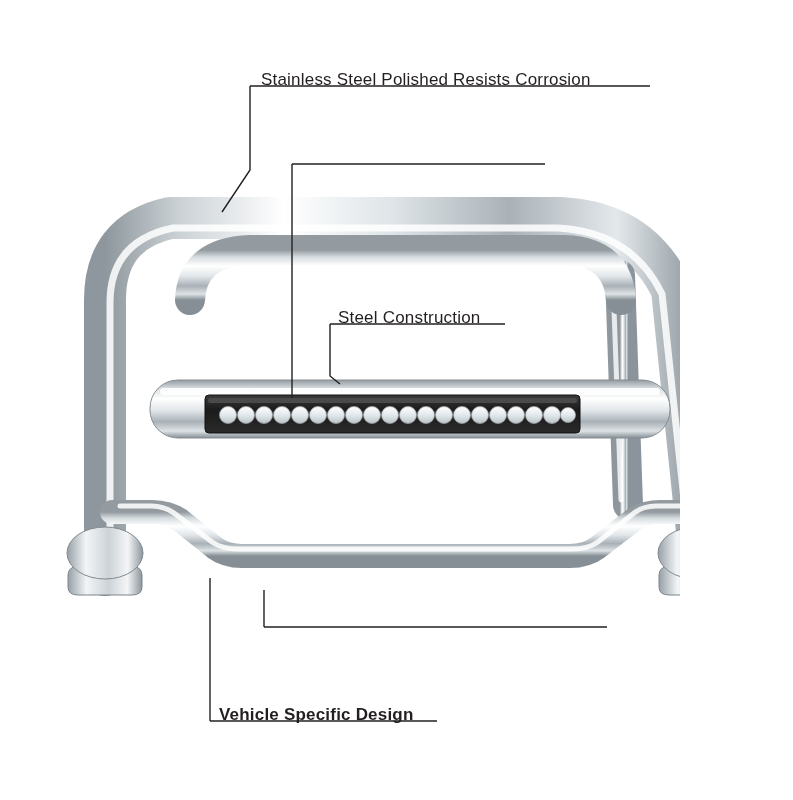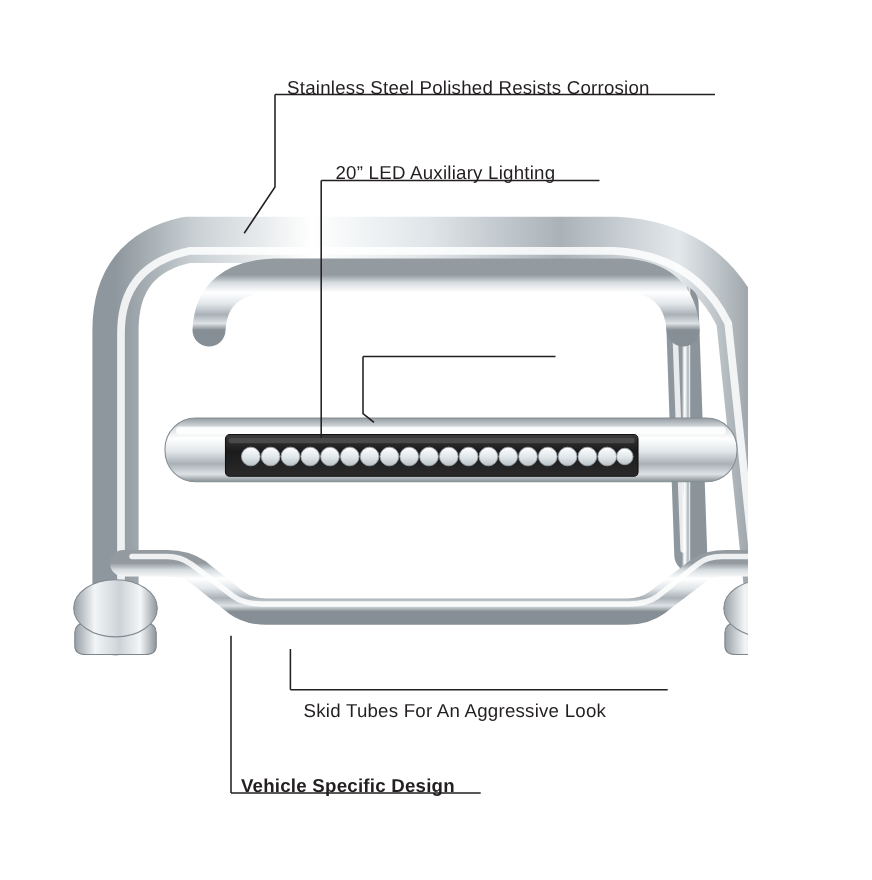--- a/index.html
+++ b/index.html
@@ -198,20 +198,19 @@
 
     <path class="leader" d="M264 627 L607 627"></path>
     <path class="leader" d="M264 627 L264 590"></path>
 
     <path class="leader" d="M210 721 L437 721"></path>
     <path class="leader" d="M210 721 L210 578"></path>
   </svg>
 
   <div class="callout-label" style="left:261px; top:70px;">Stainless Steel Polished Resists Corrosion</div>
 
-  <div class="callout-label" style="left:305px; top:148px;">20” LED Auxiliary Lighting</div>
-
-
-  <div class="callout-label" style="left:276px; top:637px;">Skid Tubes For An Aggressive Look</div>
+
+  <div class="callout-label" style="left:338px; top:308px;">Steel Construction</div>
+
 
   <div class="callout-label" style="left:219px; top:705px;font-weight:bold;">Vehicle Specific Design</div>
 
 </div>
 
 </body></html>

